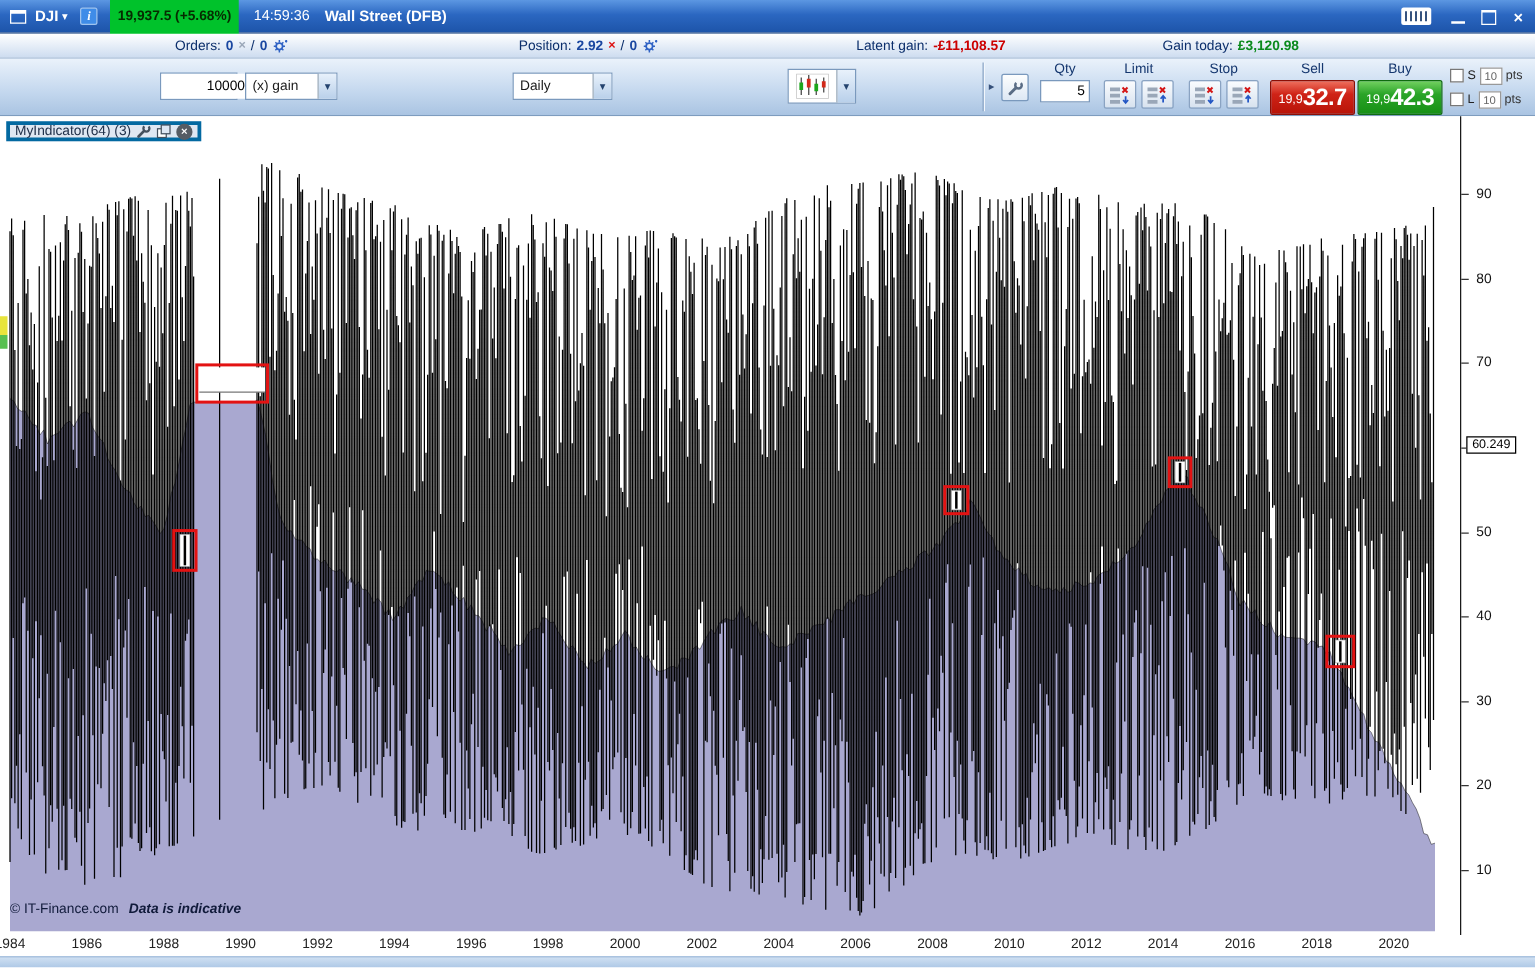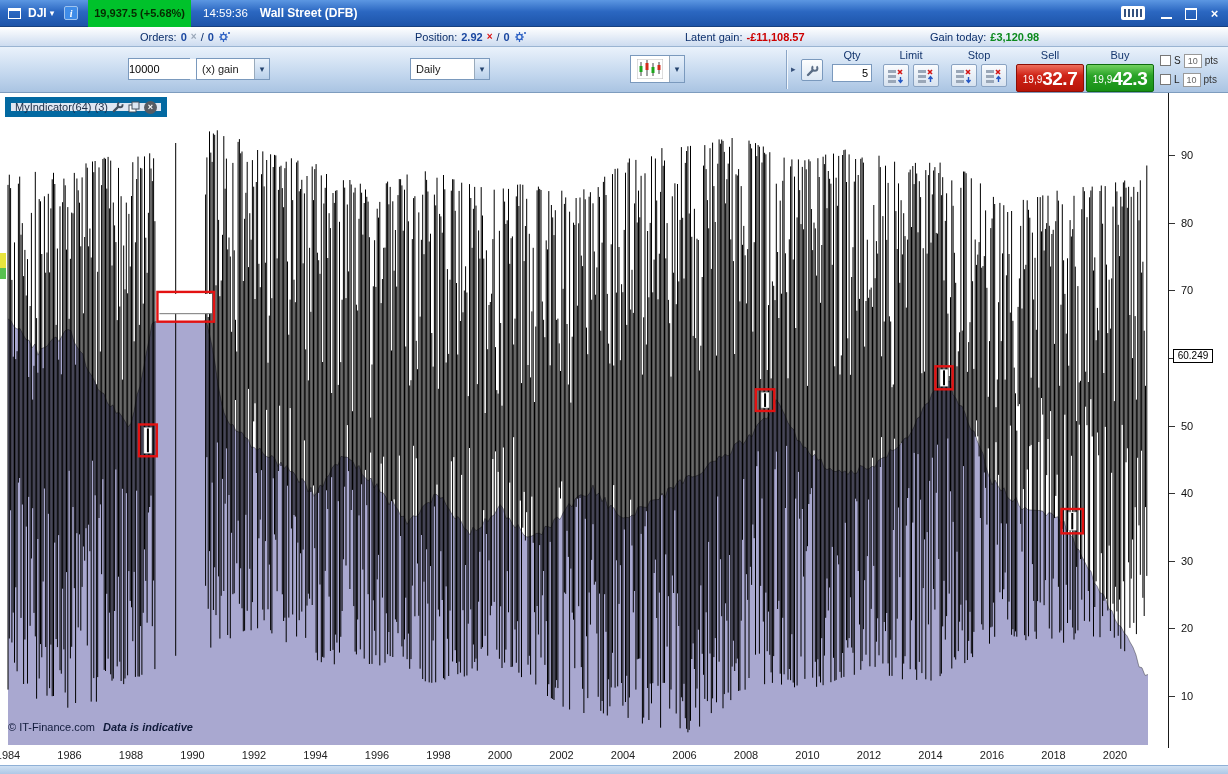--- a/index.html
+++ b/index.html
@@ -45,21 +45,21 @@
   .x-ico { font-size:10px; font-weight:bold; line-height:10px; }
   .x-gray { color:#9aa7b8; } .x-red { color:#dd1111; }
   .x-ico::after { content:"\00D7"; }
 
   
   .toolbar { position:absolute; top:47px; left:0; width:1228px; height:46px;
     background:linear-gradient(#eaf2fb,#c3d7ee 60%,#aac4e2);
     border-bottom:1px solid #7e9cbe; }
   .spin-group { position:absolute; left:128px; top:11px; width:62px; height:22px; display:flex;
     border:1px solid #7a99bd; background:#fff; }
-  .spin-input { width:69px; border:0; font-size:11px; text-align:left; padding-right:2px; font-family:inherit; }
+  .spin-input { width:69px; border:0; font-size:11px; text-align:right; padding-right:2px; font-family:inherit; }
   .spin-btns { width:14px; display:flex; flex-direction:column; border-left:1px solid #9ab; }
   .spin-btn { flex:1; background:linear-gradient(#f4f8fd,#cfdff1); position:relative; cursor:default; }
   .spin-btn + .spin-btn { border-top:1px solid #9ab; }
   .spin-up::after { content:""; position:absolute; left:3px; top:3px;
     border-left:3px solid transparent; border-right:3px solid transparent; border-bottom:4px solid #33507a; }
   .spin-down::after { content:""; position:absolute; left:3px; top:3px;
     border-left:3px solid transparent; border-right:3px solid transparent; border-top:4px solid #33507a; }
   .selectbox { position:absolute; top:11px; height:22px; border:1px solid #7a99bd; background:#fff;
     display:flex; align-items:center; font-size:11px; color:#1a1a1a; }
   .sel-units { left:196px; width:74px; } .sel-tf { left:410px; width:80px; }
@@ -101,21 +101,21 @@
   .cb { width:11px; height:11px; border:1px solid #777; background:#fff; display:inline-block; }
   .sl-letter { font-size:10px; color:#222; }
   .pts-input { width:18px; height:14px; border:1px solid #999; font-size:9px; color:#666;
     text-align:center; padding:0; font-family:inherit; background:#fff; }
   .pts-label { font-size:10px; color:#333; }
 
   
   .chart-region { position:absolute; top:93px; left:0; width:1228px; height:672px; background:#fff; }
   #plot-svg { position:absolute; left:0; top:0; }
   .indicator-header { position:absolute; left:5px; top:4px; height:16px; background:#dfe7f2;
-    border:6px solid #0369a1; display:flex; align-items:center; gap:4px; padding:4px 4px;
+    border:3px solid #0369a1; display:flex; align-items:center; gap:4px; padding:4px 4px;
     font-size:11px; color:#20304a; z-index:3; }
   .ih-icon { display:flex; align-items:center; }
   .close-circle { width:13px; height:13px; border-radius:50%; background:#565c64; color:#fff;
     font-size:9px; font-weight:bold; display:flex; align-items:center; justify-content:center; }
   .close-circle::after { content:"\00D7"; }
 
   .y-axis { position:absolute; left:1168px; top:0; width:60px; height:655px;
     border-left:1px solid #1a1a1a; background:#fff; }
   .y-tick { position:absolute; left:12px; font-size:11px; color:#111; }
   .y-tick::before { content:""; position:absolute; left:-12px; top:6px; width:6px; height:1px; background:#333; }

